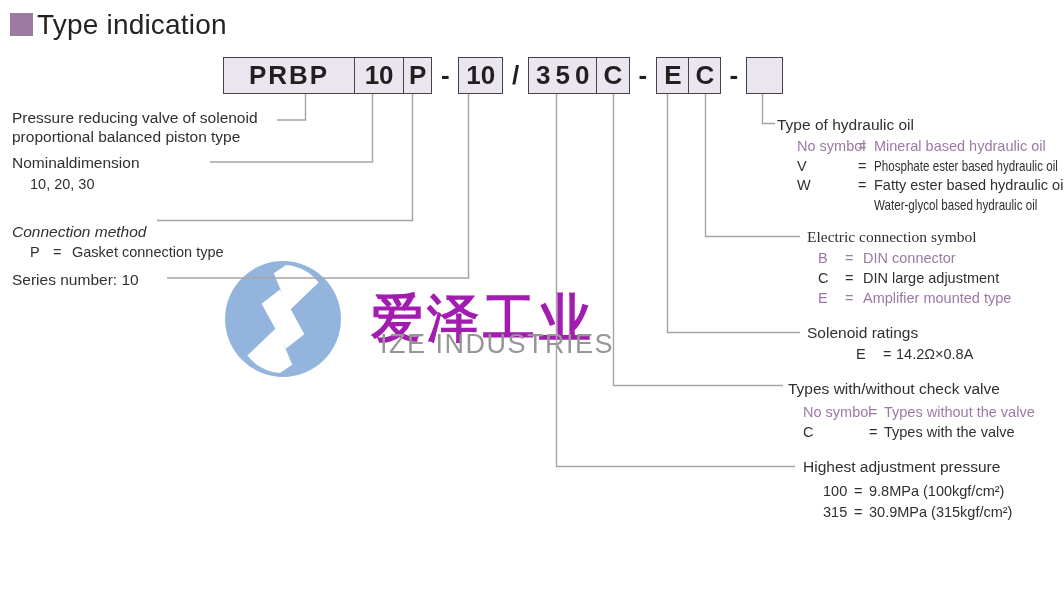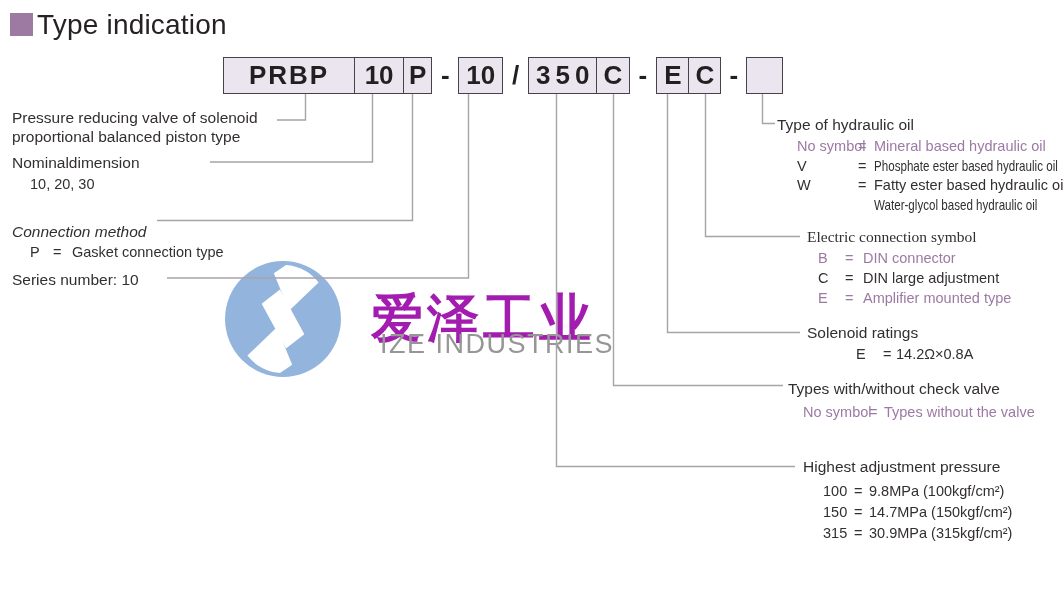--- a/index.html
+++ b/index.html
@@ -154,26 +154,26 @@
   <div class="def-row">
     <span class="sym">E</span><span class="eq">=</span><span class="desc">14.2Ω×0.8A</span>
   </div>
 </div>
 
 <div class="abs lbl" style="left:788px;top:380px;">Types with/without check valve</div>
 <div class="abs def-rows" style="left:803px;top:402px;--sym:66px;--eq:15px;--lh:20px;">
   <div class="def-row purple">
     <span class="sym">No symbol</span><span class="eq">=</span><span class="desc">Types without the valve</span>
   </div>
+  <div class="def-row">
+    <span class="sym">C</span><span class="eq">=</span><span class="desc">Types with the valve</span>
+  </div>
 </div>
 
 <div class="abs lbl" style="left:803px;top:458px;">Highest adjustment pressure</div>
 <div class="abs def-rows" style="left:823px;top:481px;--sym:31px;--eq:15px;--lh:20.9px;">
   <div class="def-row">
     <span class="sym">100</span><span class="eq">=</span><span class="desc">9.8MPa (100kgf/cm²)</span>
   </div>
   <div class="def-row">
-    <span class="sym">150</span><span class="eq">=</span><span class="desc">14.7MPa (150kgf/cm²)</span>
-  </div>
-  <div class="def-row">
     <span class="sym">315</span><span class="eq">=</span><span class="desc">30.9MPa (315kgf/cm²)</span>
   </div>
 </div>
 
 </body></html>

